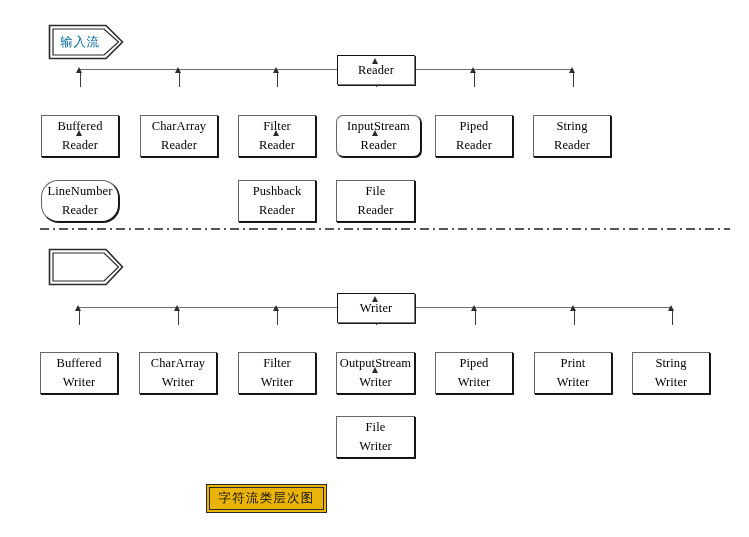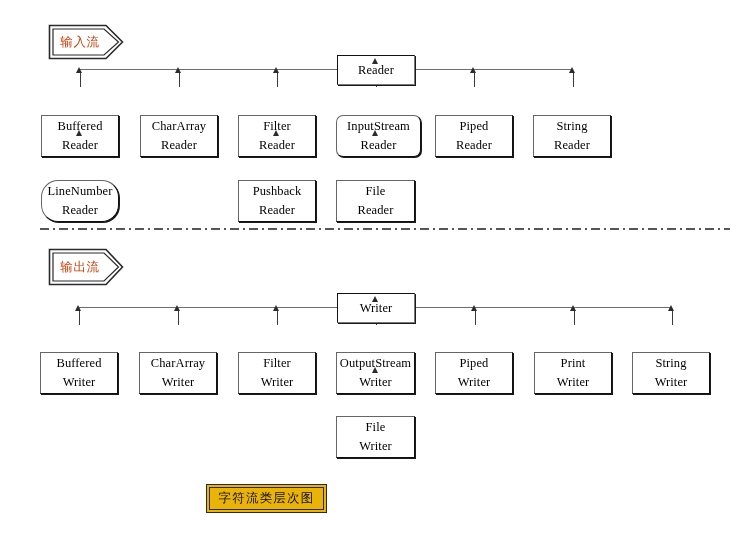--- a/index.html
+++ b/index.html
@@ -89,21 +89,21 @@
     left: 0;
     top: 0;
     width: 64px;
     height: 100%;
     display: flex;
     align-items: center;
     justify-content: center;
     font-family: "DejaVu Sans", "Liberation Sans", sans-serif;
     font-size: 12.5px;
     letter-spacing: 0.6px;
-    color: #c2410c;
+    color: #0369a1;
   }
 
   
   .divider {
     position: absolute;
     height: 2px;
     z-index: 1;
   }
 
   
@@ -217,21 +217,20 @@
 
   <svg class="divider" style="left:40px; top:228px; width:690px;" width="690" height="2" viewBox="0 0 690 2">
     <line x1="0" y1="1" x2="690" y2="1" stroke="#1f1f1f" stroke-width="1.6" stroke-dasharray="9 4 2 4"></line>
   </svg>
 
   <div class="banner" style="left:48px; top:248px; width:76px; height:38px;">
     <svg class="shp" width="76" height="38" viewBox="0 0 76 38">
       <polygon points="1.5,1.5 58,1.5 74.5,19 58,36.5 1.5,36.5" fill="#ffffff" stroke="#2b2b2b" stroke-width="1.6"></polygon>
       <polygon points="5,5 56,5 70.5,19 56,33 5,33" fill="#ffffff" stroke="#2b2b2b" stroke-width="1.2"></polygon>
     </svg>
-    <div class="txt">输出流</div>
   </div>
 
   <div class="node root" style="left:337px; top:265px; width:78px; height:30px;">
     <span class="l1">Writer</span>
   </div>
 
   <div class="vline" style="left:375.5px; top:302px; height:14px;"></div>
   <div class="arrowhead" style="left:372px; top:296px;"></div>
 
   <div class="hline" style="left:78px; top:307px; width:594px;"></div>

